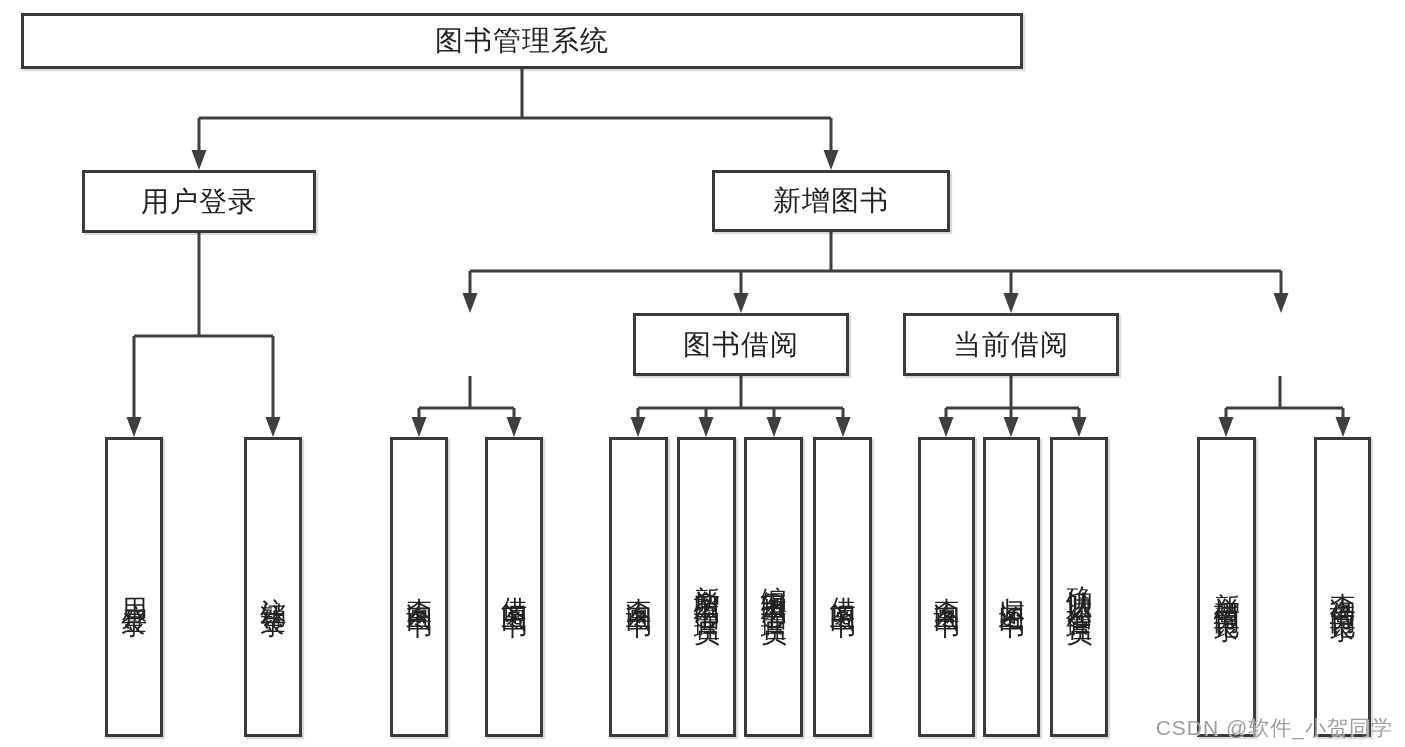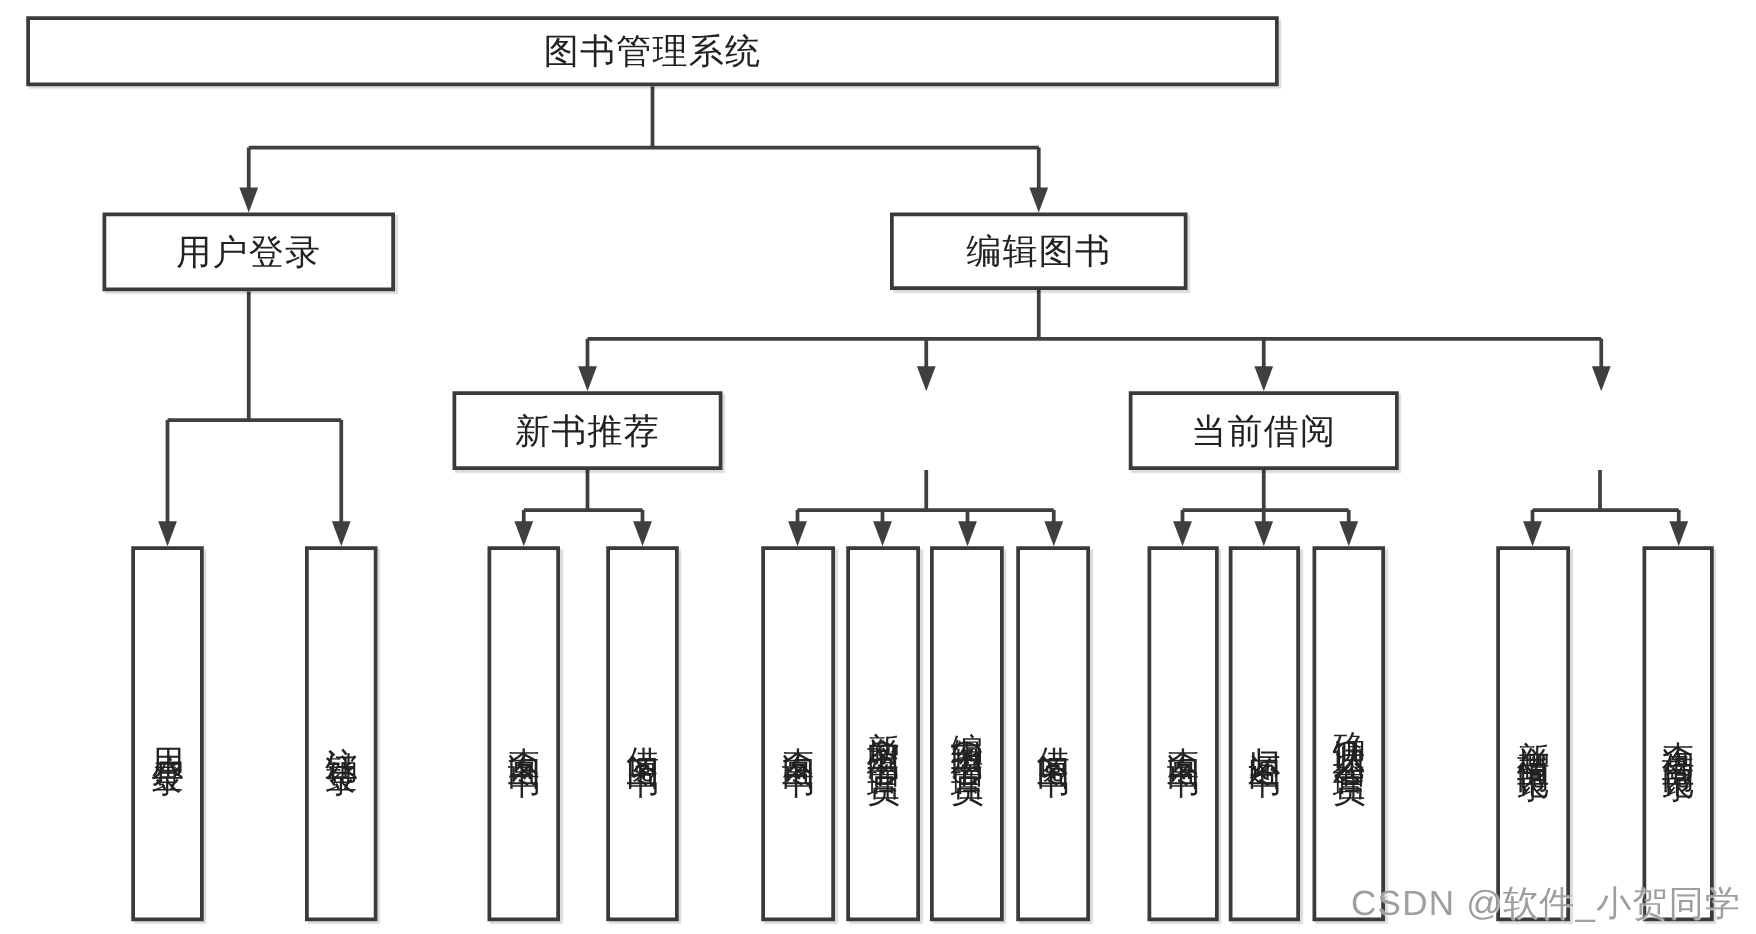--- a/index.html
+++ b/index.html
@@ -46,21 +46,21 @@
     text-orientation: mixed;
     font-size: 26px;
     line-height: 1.05;
     letter-spacing: 5px;
     white-space: nowrap;
   }
   .watermark {
     position: absolute;
     right: 12px;
     bottom: 5px;
-    font-size: 28px;
+    font-size: 21px;
     letter-spacing: 1px;
     color: #9e9e9e;
     text-shadow: 1px 1px 1px rgba(255,255,255,0.8);
     white-space: nowrap;
     z-index: 5;
   }
 </style>
 </head>
 <body>
 
@@ -105,23 +105,23 @@
     <g>
       <path d="M1280 376 V408 M1226 408 H1343 M1226 408 V418 M1343 408 V418"></path>
       <polygon points="1226,437 1218.5,417 1233.5,417"></polygon>
       <polygon points="1343,437 1335.5,417 1350.5,417"></polygon>
     </g>
   </svg>
 
   <div class="box h-label" style="left:21px; top:13px; width:1002px; height:56px;">图书管理系统</div>
 
   <div class="box h-label" style="left:82px; top:170px; width:234px; height:63px;">用户登录</div>
-  <div class="box h-label" style="left:712px; top:170px; width:238px; height:62px;">编辑图书</div>
+  <div class="box h-label" style="left:712px; top:170px; width:238px; height:62px;">新增图书</div>
 
-  <div class="box h-label" style="left:362px; top:313px; width:216px; height:63px;">新书推荐</div>
+  <div class="box h-label" style="left:633px; top:313px; width:216px; height:63px;">图书借阅</div>
   <div class="box h-label" style="left:903px; top:313px; width:216px; height:63px;text-align:right;">当前借阅</div>
 
   <div class="box leaf" style="left:105px; top:437px; width:58px; height:300px;">
     <span class="v">用户登录</span>
   </div>
   <div class="box leaf" style="left:244px; top:437px; width:58px; height:300px;">
     <span class="v">注销登录</span>
   </div>
 
   <div class="box leaf" style="left:390px; top:437px; width:58px; height:300px;">

